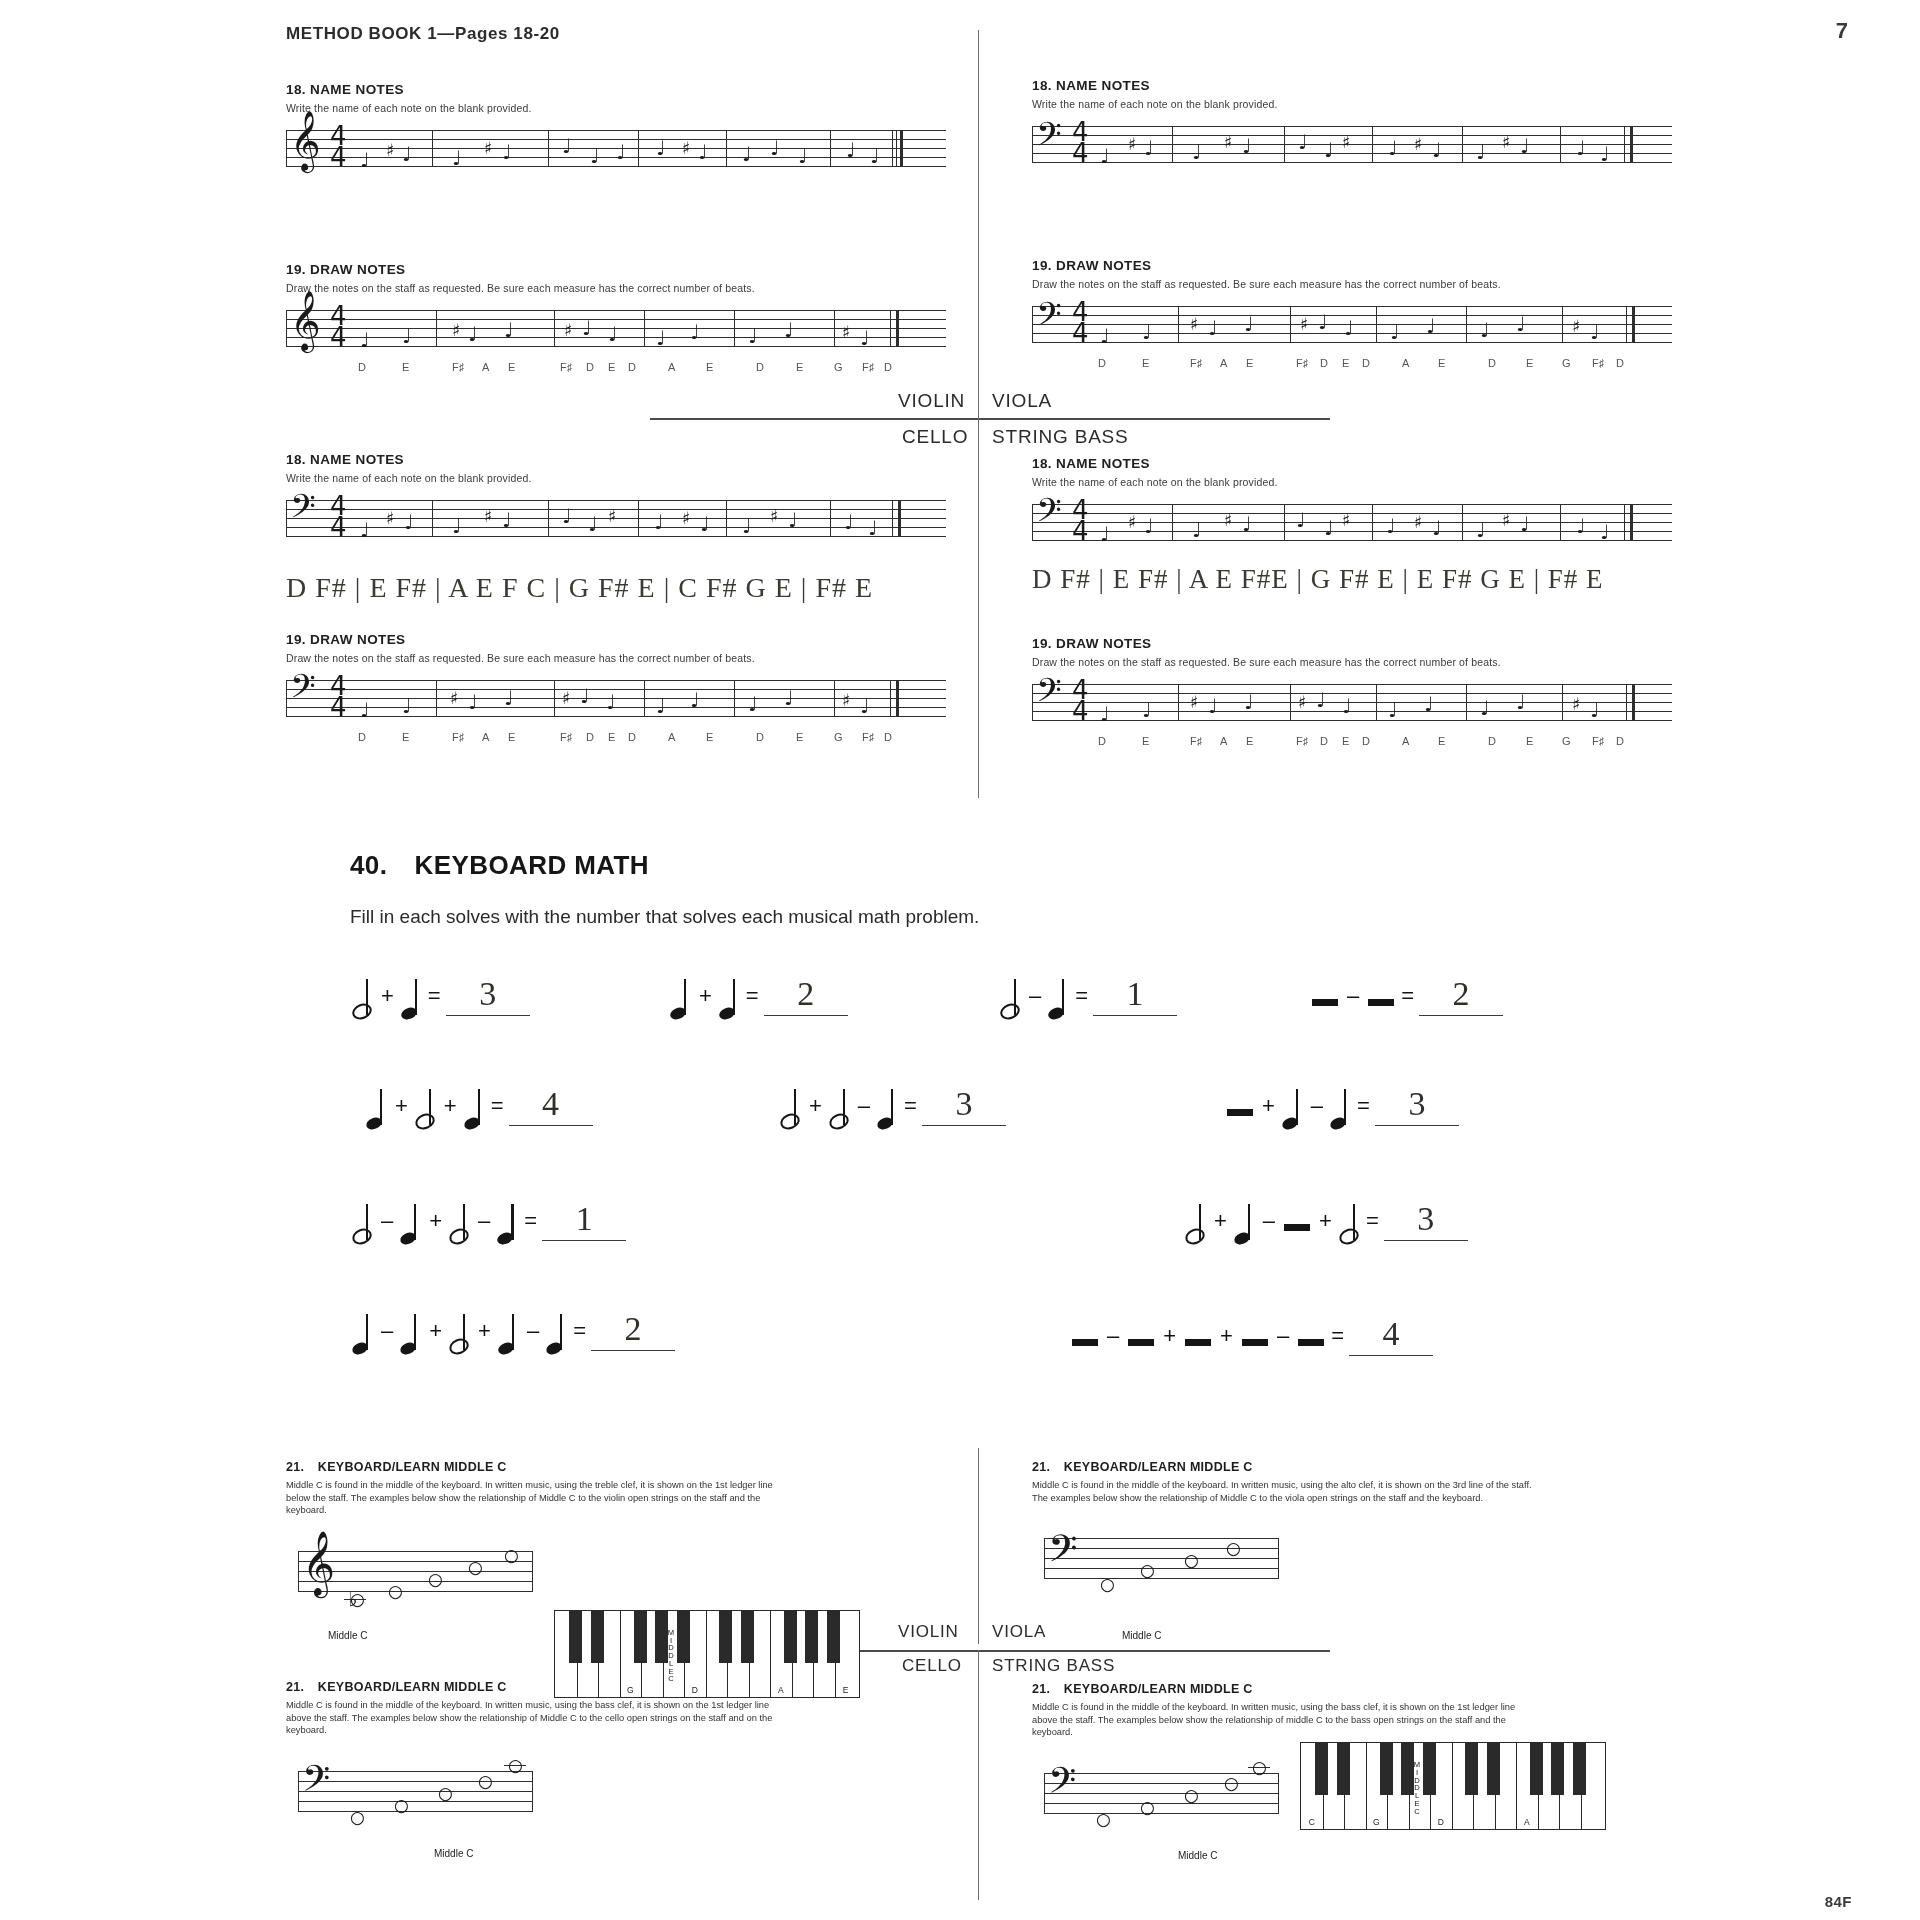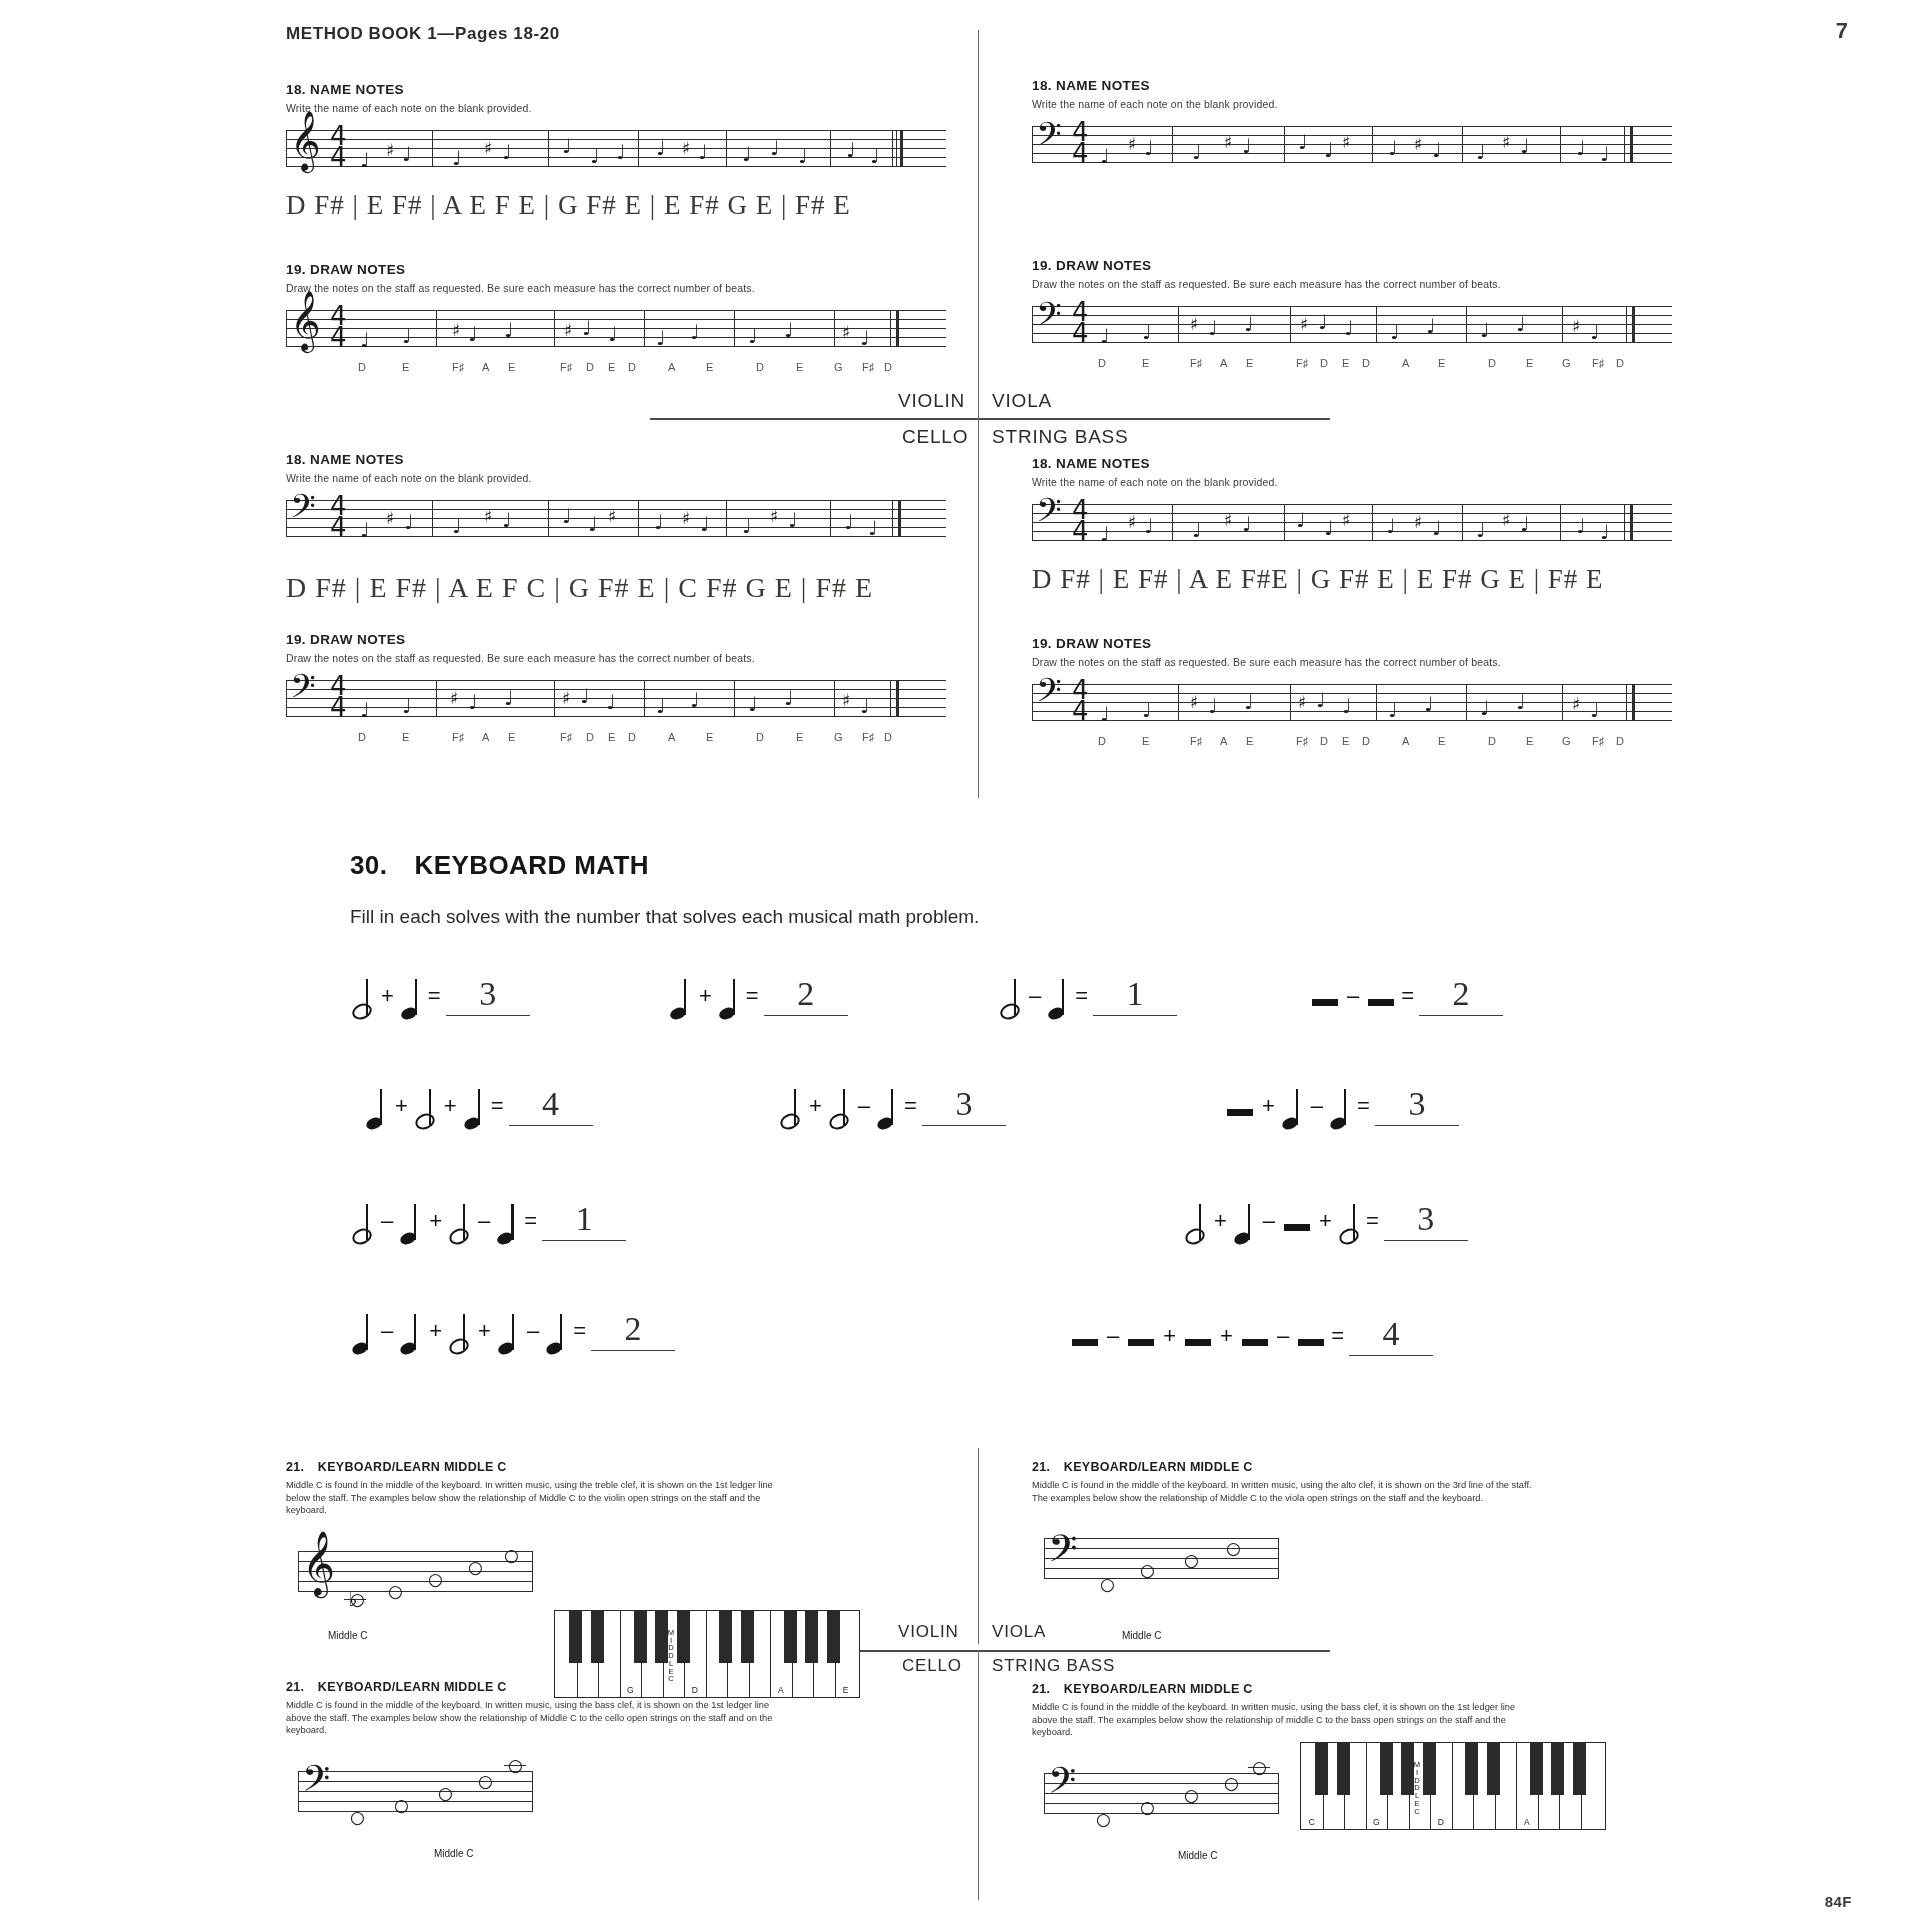--- a/index.html
+++ b/index.html
@@ -149,21 +149,20 @@
       <div class="glyph" style="left:330px;top:18px;font-size:20px;">♩</div>
       <div class="glyph" style="left:370px;top:14px;font-size:20px;">♩</div>
       <div class="glyph" style="left:396px;top:16px;font-size:17px;">♯</div>
       <div class="glyph" style="left:412px;top:18px;font-size:20px;">♩</div>
       <div class="glyph" style="left:456px;top:20px;font-size:20px;">♩</div>
       <div class="glyph" style="left:484px;top:14px;font-size:20px;">♩</div>
       <div class="glyph" style="left:512px;top:22px;font-size:20px;">♩</div>
       <div class="glyph" style="left:560px;top:16px;font-size:20px;">♩</div>
       <div class="glyph" style="left:584px;top:22px;font-size:20px;">♩</div>
     </div>
-    <div class="hand" style="margin-top:12px;font-size:27px;letter-spacing:1px;">D  F#  | E  F#  | A E F E | G F# E | E F# G E | F# E</div>
   </div>
 
   <div class="ex" style="left:286px;top:262px;width:660px;">
     <div class="ex-title">
       <span class="num">19.</span><span>DRAW NOTES</span>
     </div>
     <div class="ex-sub">Draw the notes on the staff as requested. Be sure each measure has the correct number of beats.</div>
     <div class="staff" style="height:54px;">
       <div class="line" style="top:6px;"></div>
         <div class="line" style="top:15px;"></div>
@@ -502,21 +501,21 @@
       <div class="glyph" style="left:406px;top:0;font-size:11px;font-family:'Liberation Sans',sans-serif;color:#555;">E</div>
       <div class="glyph" style="left:456px;top:0;font-size:11px;font-family:'Liberation Sans',sans-serif;color:#555;">D</div>
       <div class="glyph" style="left:494px;top:0;font-size:11px;font-family:'Liberation Sans',sans-serif;color:#555;">E</div>
       <div class="glyph" style="left:530px;top:0;font-size:11px;font-family:'Liberation Sans',sans-serif;color:#555;">G</div>
       <div class="glyph" style="left:560px;top:0;font-size:11px;font-family:'Liberation Sans',sans-serif;color:#555;">F♯</div>
       <div class="glyph" style="left:584px;top:0;font-size:11px;font-family:'Liberation Sans',sans-serif;color:#555;">D</div>
     </div>
   </div>
 
   <div class="mm-title">
-    <span>30.</span>
+    <span>40.</span>
     <span style="display:inline-block;width:12px;"></span>
     <span>KEYBOARD MATH</span>
   </div>
   <div class="mm-sub">Fill in each solves with the number that solves each musical math problem.</div>
 
   <div class="eq" style="left:352px;top:975px;">
     <span class="note half"><span class="head"></span><span class="stem"></span></span><span class="op">+</span><span class="note quarter"><span class="head"></span><span class="stem"></span></span><span class="eqs">=</span><span class="answer">3</span>
   </div>
   <div class="eq" style="left:670px;top:975px;">
     <span class="note quarter"><span class="head"></span><span class="stem"></span></span><span class="op">+</span><span class="note quarter"><span class="head"></span><span class="stem"></span></span><span class="eqs">=</span><span class="answer">2</span>

